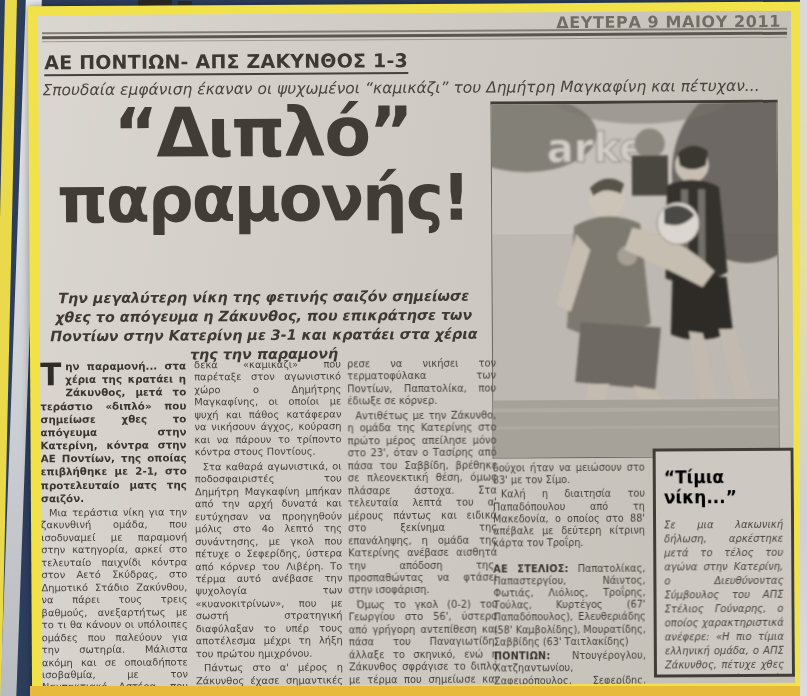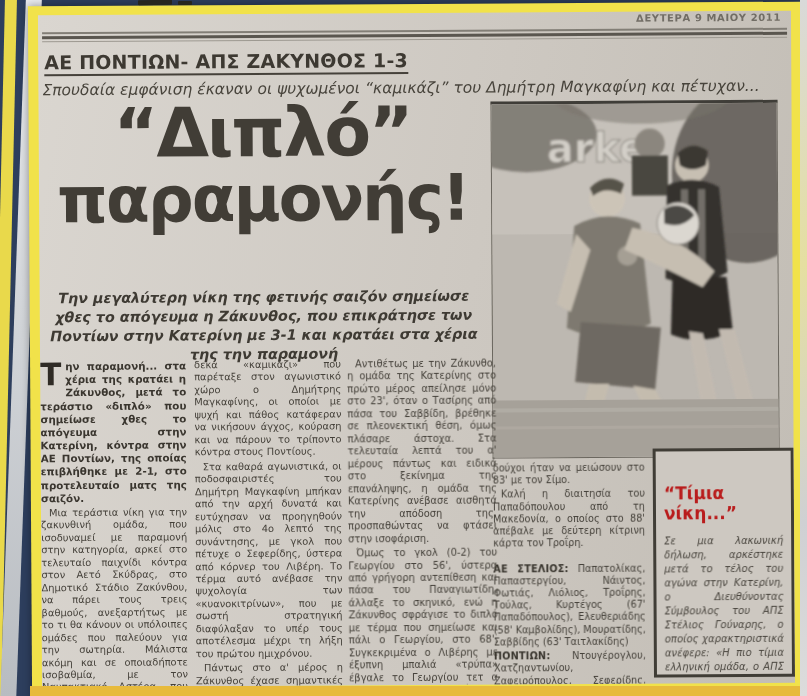--- a/index.html
+++ b/index.html
@@ -20,21 +20,21 @@
   
   .frame{position:absolute;left:30px;top:4px;width:773px;height:694px;
     background:#f1e24a;transform:rotate(-0.35deg);
     box-shadow:0 0 8px rgba(0,0,0,.4);}
   .frame-bottom{position:absolute;left:30px;top:686px;width:773px;height:10px;
     background:#e7ba3c;}
   .paper{position:absolute;left:10px;top:9px;width:753px;height:672px;
     background:linear-gradient(100deg,#dad6d0 0%,#cdc8c1 55%,#c2bdb5 100%);
     overflow:hidden;}
 
-  .date{position:absolute;right:10px;top:1px;font-size:10px;font-weight:bold;
+  .date{position:absolute;right:10px;top:1px;font-size:16px;font-weight:bold;
     letter-spacing:.6px;color:#5c5850;opacity:.8;}
   .rule1{position:absolute;left:4px;right:4px;top:17px;height:2px;background:#827e76;}
   .rule2{position:absolute;left:4px;right:4px;top:21px;height:3px;background:#5a564f;}
   .rule3{position:absolute;left:4px;right:4px;top:26px;height:1px;background:#9d9991;}
 
   .kicker{position:absolute;left:6px;top:36px;font-size:19px;font-weight:700;
     color:#3d3932;border-bottom:2px solid #45413a;padding-bottom:1px;letter-spacing:.2px;}
   .subhead{position:absolute;left:4px;top:66px;font-size:15.5px;font-style:italic;
     color:#48443c;white-space:nowrap;}
 
@@ -60,21 +60,21 @@
   .intro{font-weight:700;font-size:10.3px;color:#3a362f;line-height:1.28;}
   .dropcap{float:left;font-size:31px;font-weight:800;line-height:25px;
     padding:2px 4px 0 0;color:#2f2b25;}
   .lineup{margin-top:13px !important;text-indent:0 !important;}
   .lineup b{letter-spacing:.2px;color:#38342d;}
 
   .quote-box{position:absolute;left:612px;top:437px;width:141px;height:229px;
     box-sizing:border-box;border:3px solid #403d36;background:#cdc8c1;
     padding:9px 8px;overflow:hidden;}
   .q-speaker{font-size:11.5px;color:#3d3932;letter-spacing:.4px;}
-  .q-title{font-size:17px;font-weight:800;color:#b91c1c;margin-top:23px;}
+  .q-title{font-size:17px;font-weight:800;color:#000000;margin-top:7px;}
   .q-body{margin-top:11px;font-size:10px;font-style:italic;line-height:1.4;
     text-align:justify;color:#49453e;}
 </style>
 </head>
 <body>
 
 <div class="stage">
 
   <div class="strip-yellow"></div>
   <div class="strip-white"></div>
@@ -159,20 +159,21 @@
 
       </div>
 
       <div class="col c2">
         <p class="first">δεκα «καμικάζι» που παρέταξε στον αγωνιστικό χώρο ο Δημήτρης Μαγκαφίνης, οι οποίοι με ψυχή και πάθος κατάφεραν να νικήσουν άγχος, κούραση και να πάρουν το τρίποντο κόντρα στους Ποντίους.</p>
         <p>Στα καθαρά αγωνιστικά, οι ποδοσφαιριστές του Δημήτρη Μαγκαφίνη μπήκαν από την αρχή δυνατά και ευτύχησαν να προηγηθούν μόλις στο 4ο λεπτό της συνάντησης, με γκολ που πέτυχε ο Σεφερίδης, ύστερα από κόρνερ του Λιβέρη. Το τέρμα αυτό ανέβασε την ψυχολογία των «κυανοκιτρίνων», που με σωστή στρατηγική διαφύλαξαν το υπέρ τους αποτέλεσμα μέχρι τη λήξη του πρώτου ημιχρόνου.</p>
         <p>Πάντως στο α' μέρος η Ζάκυνθος έχασε σημαντικές ευκαιρίες να διπλασιάσει τα τέρματα, με τον Χαριάτη να αστοχεί στο 9' από πλεονεκτική θέση, όπως και στο 21', όταν υπό πάσα του Παναγιωτίδη, βρέθηκε σε πλεονεκτική θέση, αλλά πλάσαρε μόλις άουτ. Σπουδαία ευκαιρία για την Ζάκυνθο χάθηκε και στο 18', από τον Τσιργώτη, ο οποίος από το ύψος του πέναλτι, δεν μπό-</p>
       </div>
 
       <div class="col c3">
+        <p class="first">ρεσε να νικήσει τον τερματοφύλακα των Ποντίων, Παπατολίκα, που έδιωξε σε κόρνερ.</p>
         <p>Αντιθέτως με την Ζάκυνθο, η ομάδα της Κατερίνης στο πρώτο μέρος απείλησε μόνο στο 23', όταν ο Τασίρης από πάσα του Σαββίδη, βρέθηκε σε πλεονεκτική θέση, όμως πλάσαρε άστοχα. Στα τελευταία λεπτά του α' μέρους πάντως και ειδικά στο ξεκίνημα της επανάληψης, η ομάδα της Κατερίνης ανέβασε αισθητά την απόδοση της, προσπαθώντας να φτάσει στην ισοφάριση.</p>
         <p>Όμως το γκολ (0-2) του Γεωργίου στο 56', ύστερα από γρήγορη αντεπίθεση και πάσα του Παναγιωτίδη, άλλαξε το σκηνικό, ενώ η Ζάκυνθος σφράγισε το διπλό με τέρμα που σημείωσε και πάλι ο Γεωργίου, στο 68'. Συγκεκριμένα ο Λιβέρης με έξυπνη μπαλιά «τρύπα» έβγαλε το Γεωργίου τετ α τετ με τον Παπατολίκα, ο μεσοεπιθετικός της Ζακύνθου έκανε το πλασέ, όμως ο γκολκίπερ απέκρουσε, αλλά στην επαναφορά ο Γεωργίου ξανά με σουτ, έστειλε την μπάλα στα δίκτυα για το 3-0.</p>
 
       </div>
 
       <div class="col c4">
         <p class="first">δούχοι ήταν να μειώσουν στο 83' με τον Σίμο.</p>
         <p>Καλή η διαιτησία του Παπαδόπουλου από τη Μακεδονία, ο οποίος στο 88' απέβαλε με δεύτερη κίτρινη κάρτα τον Τροΐρη.</p>
         <p class="lineup"><b>ΑΕ ΣΤΕΛΙΟΣ:</b> <span>Παπατολίκας, Παπαστεργίου, Νάιντος, Φωτιάς, Λιόλιος, Τροΐρης, Τούλας, Κυρτέγος (67' Παπαδόπουλος), Ελευθεριάδης (58' Καμβολίδης), Μουρατίδης, Σαββίδης (63' Ταιτλακίδης)</span></p>
         <p class="lineup" style="margin-top:2px !important;"><b>ΠΟΝΤΙΩΝ:</b> <span>Ντουγέρογλου, Χατζηαντωνίου, Ζαφειρόπουλος, Σεφερίδης, Γιανταέλης, Καράμπελας (81' Παπαδόπουλος), Τσιργώτης, Λιβέρης, Χαριάτης, Παναγιωτίδης (84' Κατσαλούρας), Γεωργίου (90' Στεφανής)</span></p>

